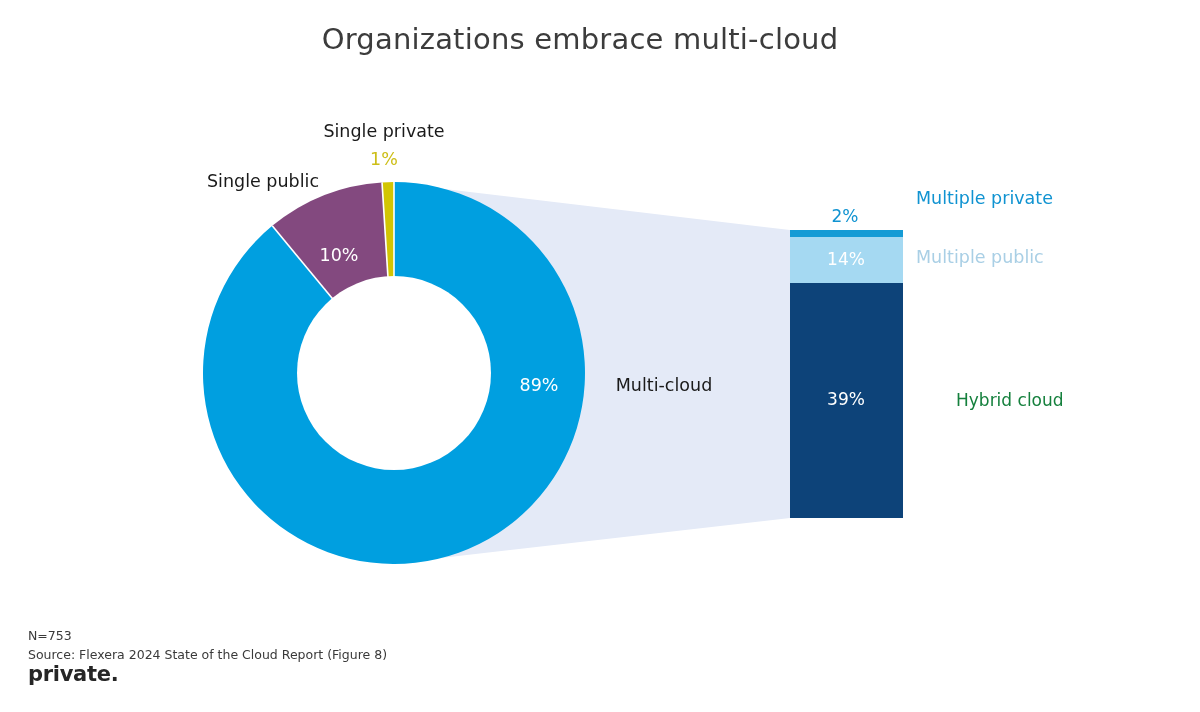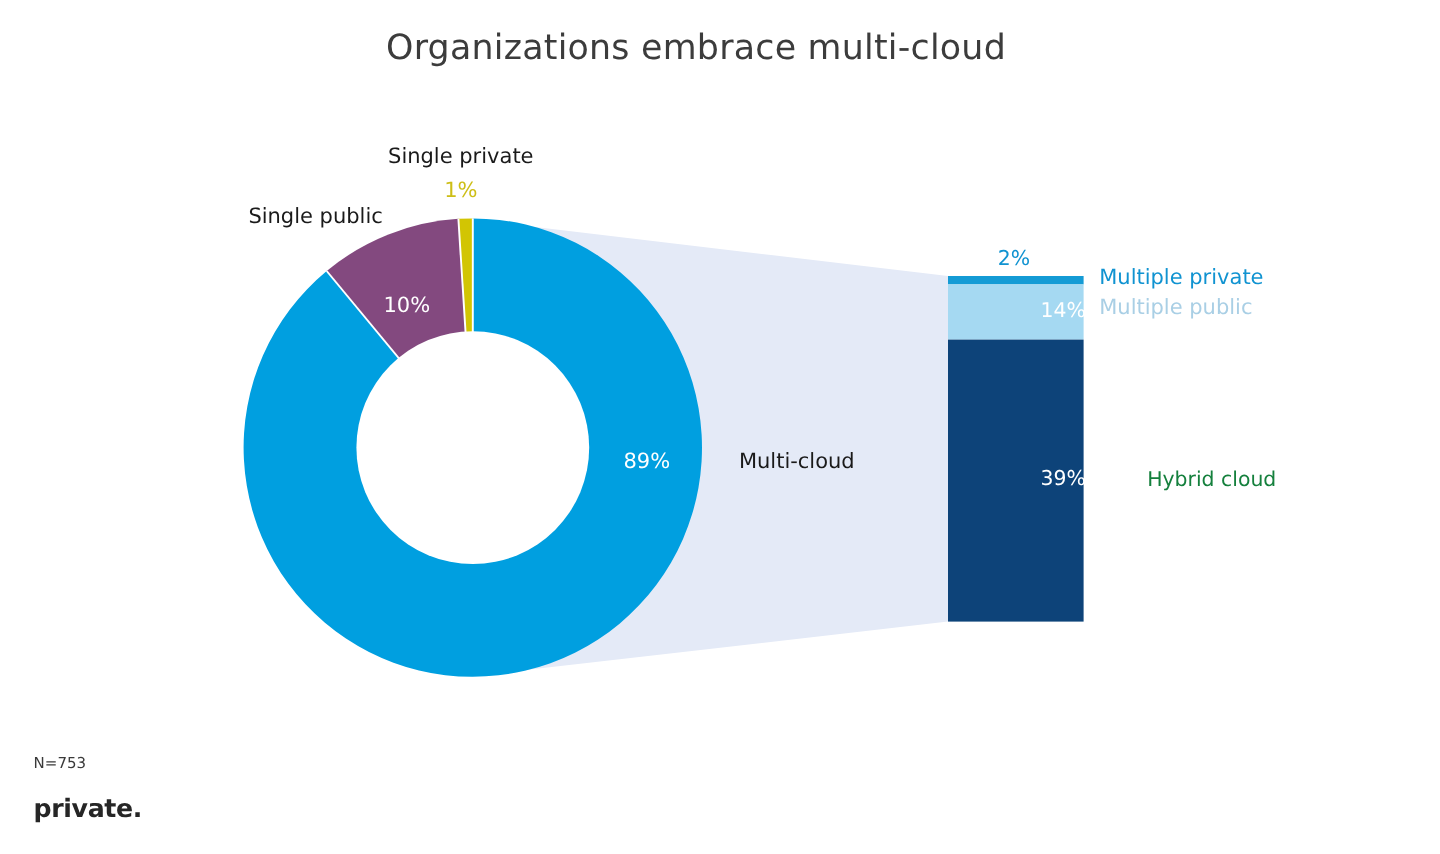--- a/index.html
+++ b/index.html
@@ -11,21 +11,21 @@
   .lbl{position:absolute;white-space:nowrap;line-height:1.2;}
   .centered{transform:translateX(-50%);}
   .title{
     left:0;right:0;top:22px;text-align:center;
     font-size:29px;font-weight:500;color:#3c3c3c;letter-spacing:0.2px;
   }
   .cat-label{font-size:17.5px;color:#1a1a1a;}
   .pct-on-slice{font-size:17.5px;color:#ffffff;}
   .pct-yellow{font-size:17.5px;color:#cdbe17;}
   .pct-blue{font-size:17px;color:#1093d1;}
-  .pct-white-sm{font-size:17px;color:#ffffff;margin-left:40px;}
+  .pct-white-sm{font-size:17px;color:#ffffff;}
   .leg-private{font-size:17.5px;color:#1093d1;}
   .leg-public{font-size:17.5px;color:#a9cfe5;}
   .leg-hybrid{font-size:17px;color:#15803d;margin-left:40px;}
   .footnote{font-size:12.5px;color:#3a3a3a;}
   .logo{font-size:21px;font-weight:700;color:#262626;letter-spacing:-0.3px;}
 </style>
 </head>
 <body>
 
 <div class="stage">
@@ -57,20 +57,21 @@
   <div class="lbl pct-yellow centered" style="left:384px;top:149px;">1%</div>
   <div class="lbl cat-label centered" style="left:263px;top:171px;">Single public</div>
   <div class="lbl pct-on-slice centered" style="left:339px;top:245px;text-align:center;">10%</div>
   <div class="lbl pct-on-slice centered" style="left:539px;top:375px;">89%</div>
   <div class="lbl cat-label centered" style="left:664px;top:375px;">Multi-cloud</div>
 
   <div class="lbl pct-blue centered" style="left:845px;top:206px;">2%</div>
   <div class="lbl pct-white-sm centered" style="left:846px;top:249px;">14%</div>
   <div class="lbl pct-white-sm centered" style="left:846px;top:389px;">39%</div>
 
-  <div class="lbl leg-private" style="left:916px;top:222px;">Multiple private</div>
+  <div class="lbl leg-private" style="left:916px;top:188px;">Multiple private</div>
   <div class="lbl leg-public" style="left:916px;top:247px;">Multiple public</div>
   <div class="lbl leg-hybrid" style="left:916px;top:390px;">Hybrid cloud</div>
 
   <div class="lbl footnote" style="left:28px;top:628px;">N=753</div>
+  <div class="lbl footnote" style="left:28px;top:647px;">Source: Flexera 2024 State of the Cloud Report (Figure 8)</div>
   <div class="lbl logo" style="left:28px;top:662px;">private.</div>
 
 </div>
 
 </body></html>

